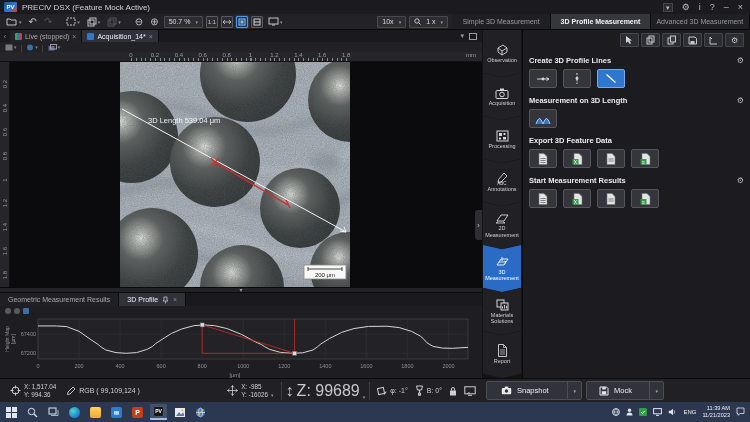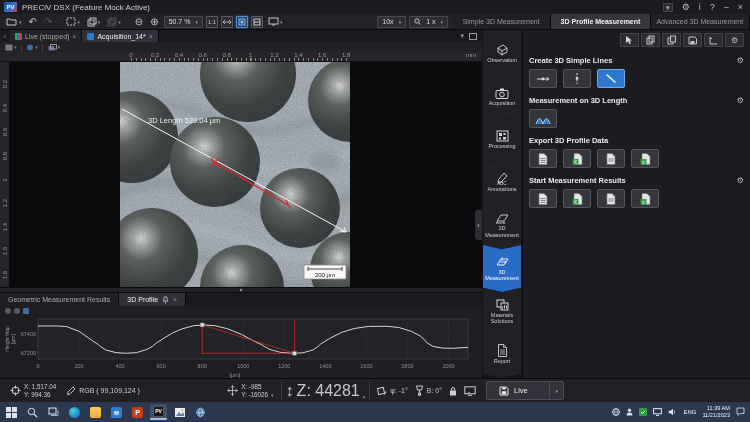--- a/index.html
+++ b/index.html
@@ -529,21 +529,21 @@
           <svg width="9" height="9" viewBox="0 0 9 9">
               <path d="M1,1 v7 h7 M1,1 l2,2" fill="none" stroke="#c6c6cc"></path>
             </svg>
         </div>
         <div class="rp-tool">
             <span>⚙</span>
           </div>
       </div>
 
       <div class="sec-title">
-        <span>Create 3D Simple Lines</span>
+        <span>Create 3D Profile Lines</span>
         <span class="sec-gear">⚙</span>
       </div>
       <div class="btn-row">
         <div class="pbtn">
           <svg width="15" height="10" viewBox="0 0 15 10">
               <path d="M1,5 h12 M13,5 l-2.5,-1.5 M13,5 l-2.5,1.5" stroke="#d8d8dc" fill="none"></path>
               <circle cx="7" cy="5" r="1.4" fill="#d8d8dc"></circle>
             </svg>
         </div>
         <div class="pbtn">
@@ -566,21 +566,21 @@
       <div class="btn-row">
         <div class="pbtn">
           <svg width="16" height="12" viewBox="0 0 16 12">
               <path d="M1,11 Q4.5,0 8,11" fill="#2e77cf" stroke="#cfe3f8" stroke-width="0.8"></path>
               <path d="M8,11 Q11.5,0 15,11" fill="#2e77cf" stroke="#cfe3f8" stroke-width="0.8"></path>
             </svg>
         </div>
       </div>
 
       <div class="sec-title">
-        <span>Export 3D Profile Data</span>
+        <span>Export 3D Feature Data</span>
       </div>
       <div class="btn-row">
         <div class="pbtn">
           <svg width="10" height="12" viewBox="0 0 10 12">
               <path d="M1,0.5 h5 l3,3 v8 h-8 z" fill="#e4e4e6" stroke="#77777c" stroke-width="0.6"></path>
               <path d="M2.5,5.5 h5 M2.5,7.5 h5 M2.5,9.5 h5" stroke="#555" stroke-width="0.7"></path>
             </svg>
         </div>
         <div class="pbtn">
           <svg width="11" height="12" viewBox="0 0 11 12">
@@ -663,21 +663,21 @@
               <path d="M5.5,0.5 v10 M0.5,5.5 h10 M5.5,0.5 l-1.5,2 M5.5,0.5 l1.5,2 M5.5,10.5 l-1.5,-2 M5.5,10.5 l1.5,-2 M0.5,5.5 l2,-1.5 M0.5,5.5 l2,1.5 M10.5,5.5 l-2,-1.5 M10.5,5.5 l-2,1.5" stroke="#cfcfd4" fill="none" stroke-width="0.8"></path>
             </svg>
           <div class="stack">
             <span>X: -985</span>
             <span>Y: -16026</span>
           </div>
           <span class="sb-dd">▾</span>
         </div>
         <div class="sb-box">
           <span>↕</span>
-          <span>Z: 44281</span>
+          <span>Z: 99689</span>
           <span class="sb-dd">▾</span>
         </div>
         <div class="sb-item" style="margin-left:0">
           <svg width="10" height="10" viewBox="0 0 10 10">
               <rect x="1" y="2" width="6" height="6" fill="none" stroke="#cfcfd4" transform="rotate(-12 4 5)"></rect>
               <path d="M7,8.5 a4,4 0 0 0 2,-3" fill="none" stroke="#cfcfd4"></path>
             </svg>
           <span>φ: -1°</span>
         </div>
         <div class="sb-item" style="margin-left:0">
@@ -692,28 +692,39 @@
             <path d="M2.5,4.5 v-1.5 a1.5,1.5 0 0 1 3,0 v1.5" fill="none" stroke="#cfcfd4"></path>
           </svg>
         <svg width="12" height="10" viewBox="0 0 12 10">
             <rect x="0.8" y="0.8" width="10.4" height="7" fill="none" stroke="#cfcfd4"></rect>
             <path d="M4,9.3 h4" stroke="#cfcfd4"></path>
             <path d="M3,8 l1,-1.2 h2" fill="none" stroke="#cfcfd4" stroke-width="0.7"></path>
           </svg>
       </div>
     </div>
     <div class="sb-buttons">
+      <div class="sbtn" style="width:96px;justify-content:space-between;padding-left:14px">
+        <span style="display:flex;align-items:center;gap:5px">
+          <svg width="11" height="9" viewBox="0 0 11 9">
+              <rect x="0.8" y="2" width="9.4" height="6.2" rx="1" fill="#e8e8ec"></rect>
+              <rect x="3.8" y="0.6" width="3.4" height="1.6" fill="#e8e8ec"></rect>
+              <circle cx="5.5" cy="5" r="1.7" fill="#32323a"></circle>
+            </svg>
+          <span>Snapshot</span>
+        </span>
+        <span class="dd-seg">▾</span>
+      </div>
       <div class="sbtn" style="width:78px;justify-content:space-between;padding-left:12px">
         <span style="display:flex;align-items:center;gap:5px">
           <svg width="10" height="10" viewBox="0 0 10 10">
               <path d="M1,1 h6.5 L9,2.5 V9 H1 z" fill="none" stroke="#e8e8ec"></path>
               <rect x="2.8" y="5.2" width="4.4" height="3.2" fill="#e8e8ec"></rect>
               <rect x="3.2" y="1.2" width="3.6" height="2.2" fill="#e8e8ec"></rect>
             </svg>
-          <span>Live</span>
+          <span>Mock</span>
         </span>
         <span class="dd-seg">▾</span>
       </div>
     </div>
   </div>
 
   <div class="taskbar">
     <div class="tk">
         <div class="start-grid">
           <i></i>

